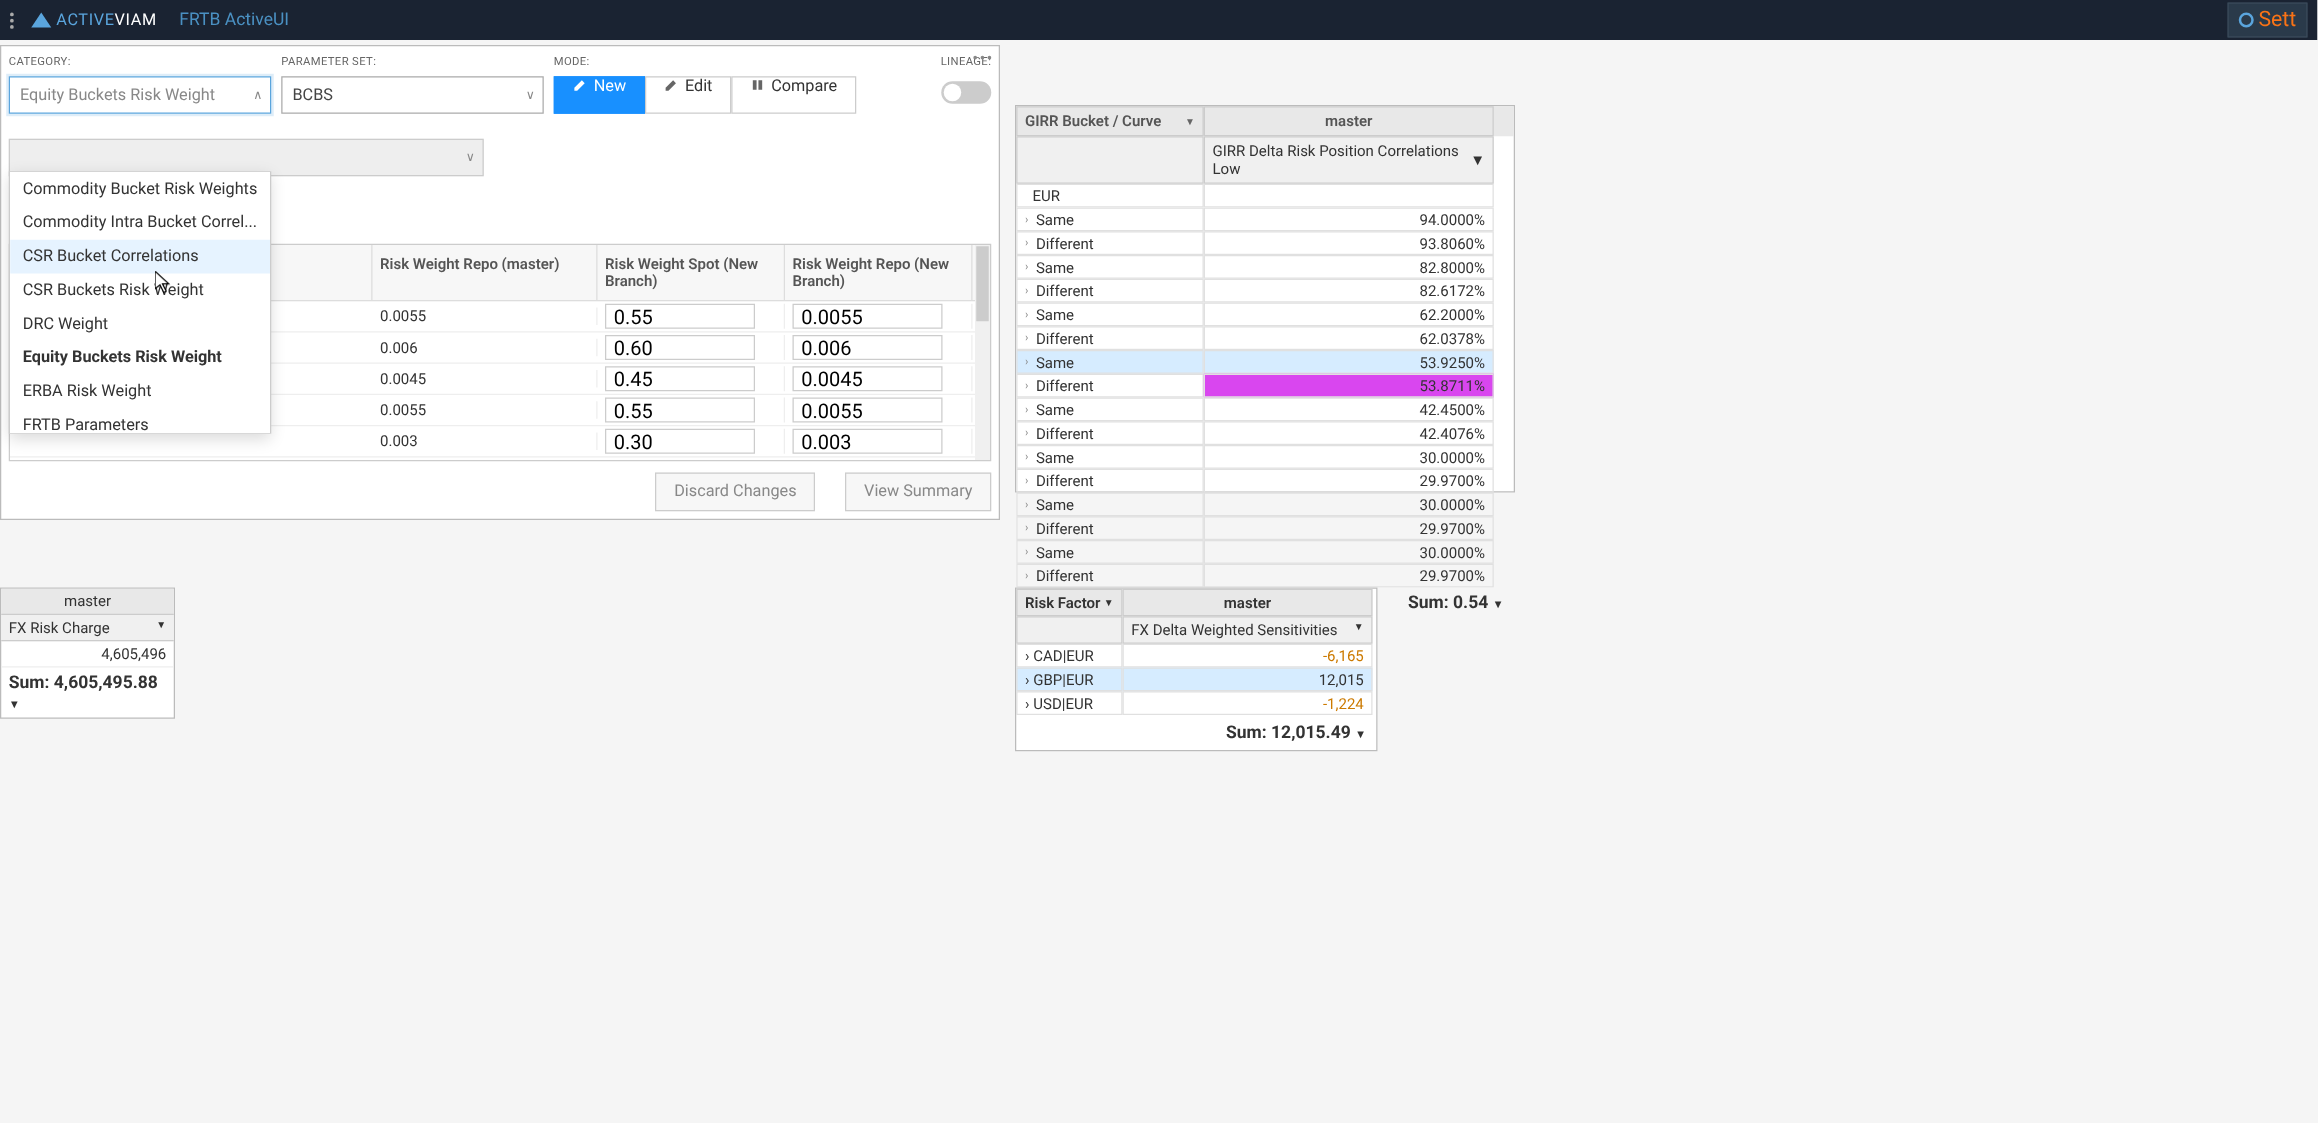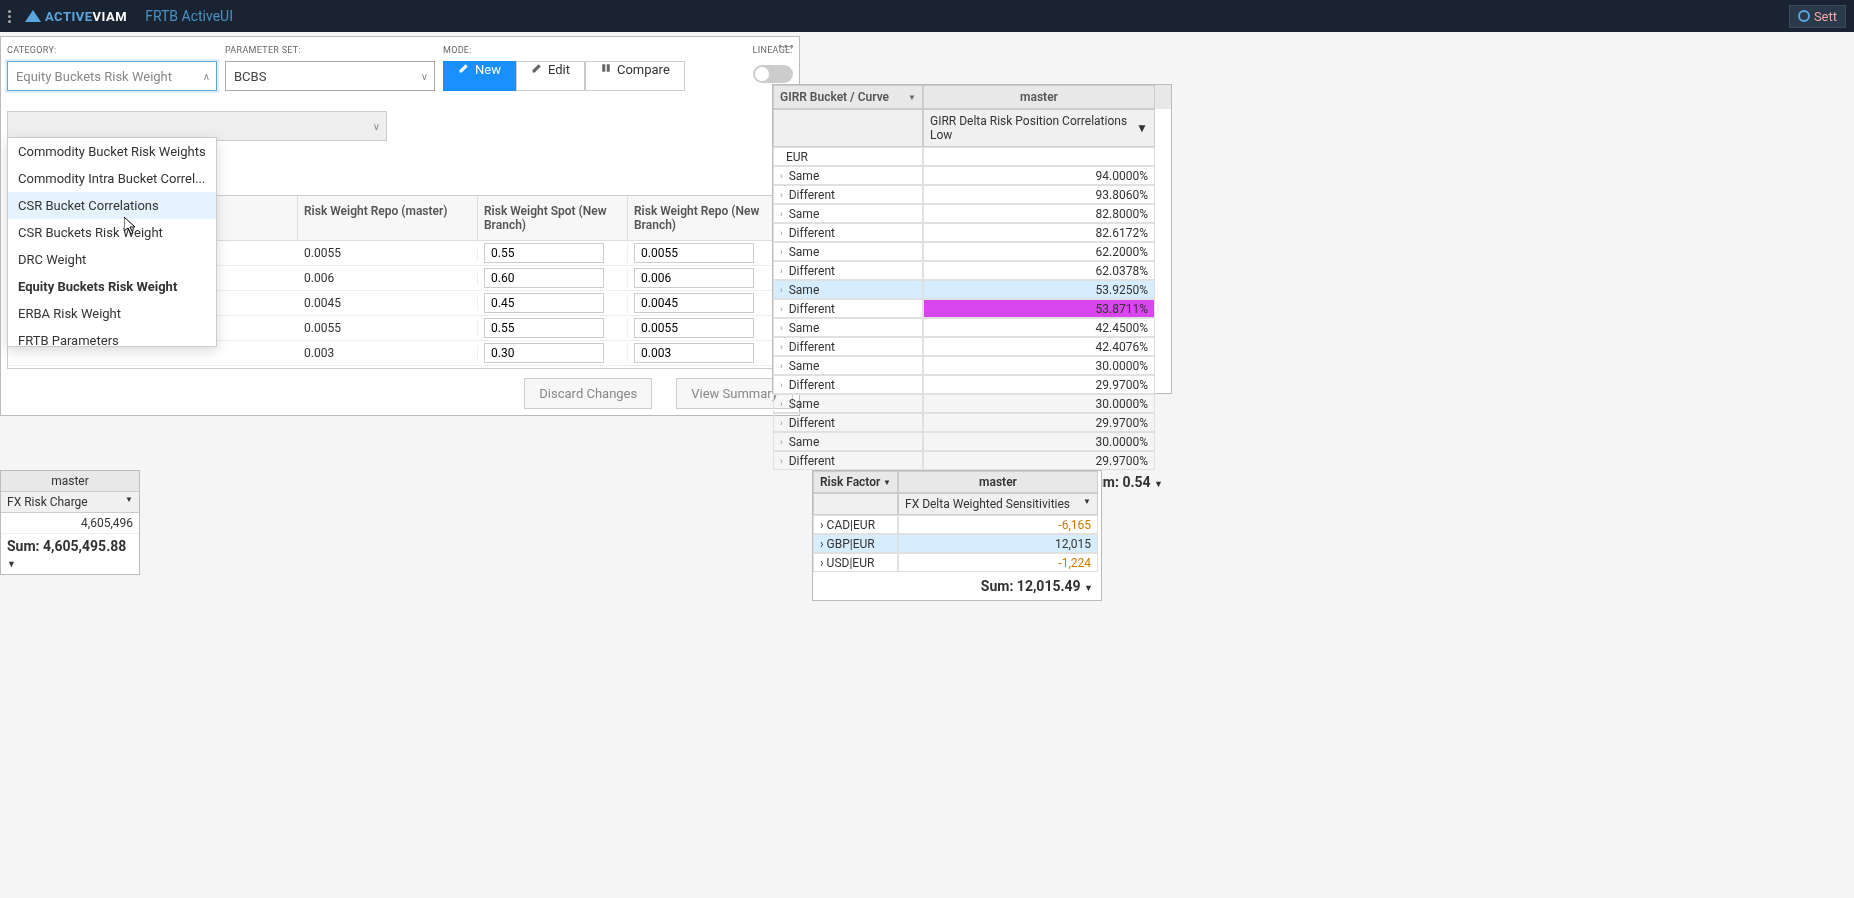--- a/index.html
+++ b/index.html
@@ -1,24 +1,24 @@
 <!DOCTYPE html>
 <html><head>
 <meta charset="utf-8">
 <style>
 *{box-sizing:border-box;margin:0;padding:0;font-family:-apple-system,BlinkMacSystemFont,"Segoe UI",Roboto,Arial,sans-serif}
 body{background:#f5f5f5;font-size:12px;color:#333;overflow:hidden}
 .topbar{height:32px;background:#1a2332;display:flex;align-items:center;padding:0 8px;color:#aaa}
 .menu-dots{display:flex;flex-direction:column;gap:2px;margin-right:14px;cursor:pointer}
 .menu-dots span{width:3px;height:3px;background:#aaa;border-radius:50%}
-.logo{color:#5aa5dd;font-weight:bold;font-size:13px;letter-spacing:0.5px;display:flex;align-items:center}
+.logo{color:#5aa5dd;font-weight:normal;font-size:13px;letter-spacing:0.5px;display:flex;align-items:center}
 .logo-tri{width:0;height:0;border-left:8px solid transparent;border-right:8px solid transparent;border-bottom:12px solid #5aa5dd;margin-right:4px}
 .logo .white{color:#fff}
 .app-title{margin-left:18px;color:#4a90c2;font-size:14px}
-.settings-btn{margin-left:auto;background:#2a3a4a;border:1px solid #3a4a5a;color:#fca5a5;padding:3px 8px;font-size:13px;display:flex;align-items:center;gap:4px;cursor:pointer}
+.settings-btn{margin-left:auto;background:#2a3a4a;border:1px solid #3a4a5a;color:#f97316;padding:3px 8px;font-size:17px;display:flex;align-items:center;gap:4px;cursor:pointer}
 .gear{width:12px;height:12px;border:2px solid #5aa5dd;border-radius:50%;position:relative}
 
 .workspace{position:relative;width:100%;height:calc(100vh - 32px)}
 
 
 .editor-panel{position:absolute;left:0;top:4px;width:800px;height:380px;border:1px solid #bbb;background:#fff}
 .panel-menu{position:absolute;right:4px;top:2px;font-size:14px;color:#888;letter-spacing:1px;cursor:pointer}
 .ctrl-row{display:flex;gap:8px;padding:8px 6px 0 6px;align-items:flex-start}
 .ctrl-group{display:flex;flex-direction:column}
 .ctrl-label{font-size:9px;color:#666;text-transform:uppercase;margin-bottom:6px;letter-spacing:0.3px}
@@ -54,21 +54,21 @@
 .ed-th:nth-child(3){width:180px}
 .ed-th:nth-child(4){width:150px}
 .ed-th:nth-child(5){width:150px}
 .ed-row{display:flex;border-bottom:1px solid #eee;align-items:center;height:25px}
 .ed-cell{padding:0 6px;font-size:12px;border-right:1px solid #eee}
 .ed-cell:nth-child(1){width:110px}
 .ed-cell:nth-child(2){width:180px}
 .ed-cell:nth-child(3){width:180px}
 .ed-cell:nth-child(4){width:150px}
 .ed-cell:nth-child(5){width:150px}
-.cell-input{width:120px;height:20px;border:1px solid #ccc;padding:0 6px;font-size:12px}
+.cell-input{width:120px;height:20px;border:1px solid #ccc;padding:0 6px;font-size:16px}
 .ed-scroll{position:absolute;right:0;top:0;width:12px;height:100%;background:#f0f0f0}
 .ed-scroll-thumb{position:absolute;right:1px;top:1px;width:10px;height:60px;background:#ccc}
 
 .ed-footer{position:absolute;bottom:6px;right:6px;display:flex;gap:24px}
 .ft-btn{padding:7px 14px;border:1px solid #ccc;background:#f7f7f7;color:#888;font-size:13px;cursor:pointer}
 
 
 .grid-panel{position:absolute;border:1px solid #bbb;background:#fff;font-size:12px}
 .grid-head{display:flex;background:#e8e8e8}
 .grid-head .gh{padding:4px 6px;border:1px solid #ccc;color:#555;font-weight:600;display:flex;align-items:center;justify-content:space-between}
@@ -251,21 +251,21 @@
           <div class="ed-scroll-thumb"></div>
         </div>
     </div>
 
     <div class="ed-footer">
       <div class="ft-btn">Discard Changes</div>
       <div class="ft-btn">View Summary</div>
     </div>
   </div>
 
-  <div class="grid-panel" style="left:772px;top:52px;width:400px;height:310px">
+  <div class="grid-panel" style="left:812px;top:52px;width:400px;height:310px">
     <div class="grid-head">
       <div class="gh" style="width:150px">
           <span>GIRR Bucket / Curve</span>
           <span class="dd">▼</span>
         </div>
       <div class="gh" style="width:232px;justify-content:center">master</div>
     </div>
     <div class="grid-sub">
       <div class="gs" style="width:150px">&nbsp;</div>
       <div class="gs" style="width:232px">

